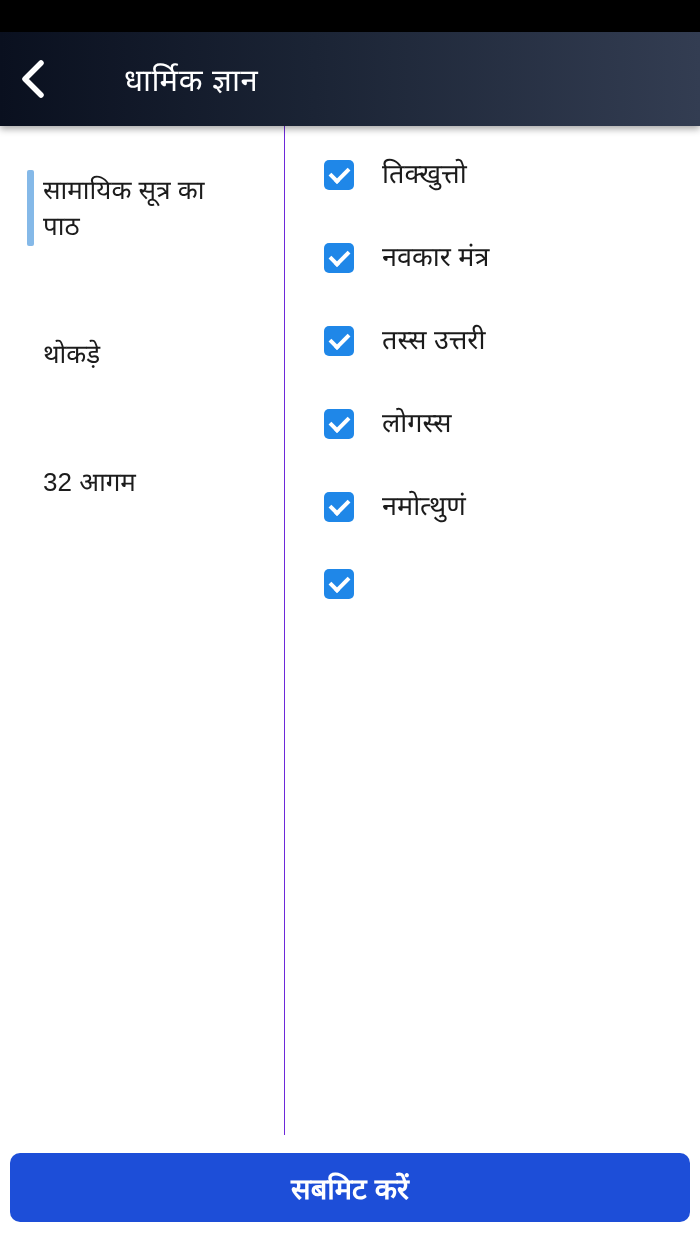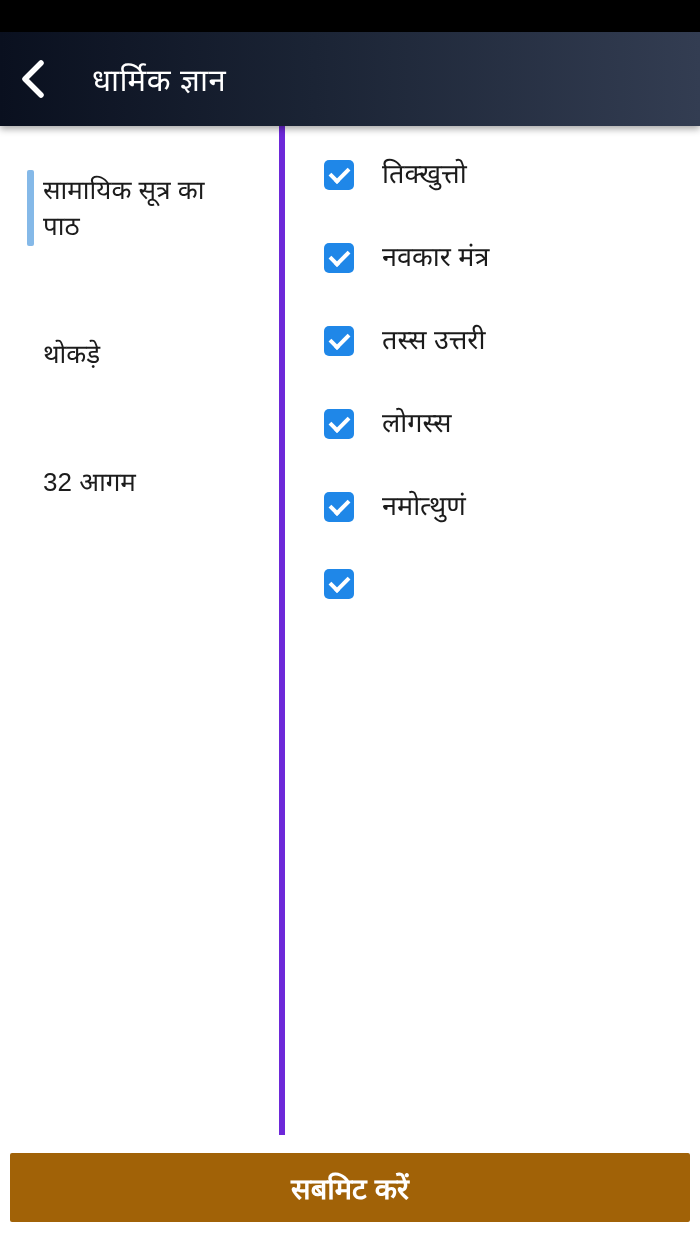--- a/index.html
+++ b/index.html
@@ -9,29 +9,29 @@
 
   
   .status-bar { height:32px; background:#000; flex:0 0 auto; }
 
   
   .app-bar {
     height:94px; flex:0 0 auto;
     background:linear-gradient(90deg,#0a101f 0%,#1b2435 45%,#333d52 100%);
     display:flex; align-items:center;
     box-shadow:0 3px 7px rgba(0,0,0,0.35);
-    position:relative; z-index:2;
+    position:relative; z-index:2;gap:32px;
   }
   .back-btn { width:64px; height:94px; display:flex; align-items:center; justify-content:center; cursor:pointer; }
   .back-btn svg { display:block; }
   .app-title { color:#fff; font-size:31px; font-weight:500; letter-spacing:0.5px; margin-left:28px; }
 
   
   .content { flex:1 1 auto; display:flex; background:#fff; position:relative; z-index:1; }
-  .sidebar { width:285px; flex:0 0 auto; border-right:6px solid #6d28d9; padding-top:44px; }
+  .sidebar { width:285px; flex:0 0 auto; border-right:1px solid #6d28d9; padding-top:44px; }
   .side-item {
     position:relative; padding:2px 55px 2px 43px; margin-bottom:88px;
     font-size:26px; line-height:36px; color:#1c1c1c; cursor:pointer;
   }
   .side-item.active::before {
     content:""; position:absolute; left:27px; top:0; bottom:0; width:7px;
     background:#85b9e8; border-radius:2px;
   }
 
   .checklist { flex:1 1 auto; padding-top:28px; }
@@ -43,21 +43,21 @@
   .checkbox::after {
     content:""; position:absolute; left:6px; top:7px; width:15px; height:8px;
     border-left:4px solid #fff; border-bottom:4px solid #fff;
     transform:rotate(-45deg);
   }
   .row-label { font-size:27px; line-height:41px; color:#1b1b1b; max-width:305px; }
 
   
   .footer { flex:0 0 auto; padding:18px 10px 22px 10px; background:#fff; }
   .submit-btn {
-    width:100%; height:69px; background:#a16207; border:none; border-radius:2px;
+    width:100%; height:69px; background:#1d4ed8; border:none; border-radius:10px;
     color:#fff; font-size:29px; font-weight:bold; font-family:inherit;
     display:flex; align-items:center; justify-content:center; cursor:pointer;
   }
 </style>
 </head>
 <body>
 
 <div class="screen">
 
   <div class="status-bar"></div>

